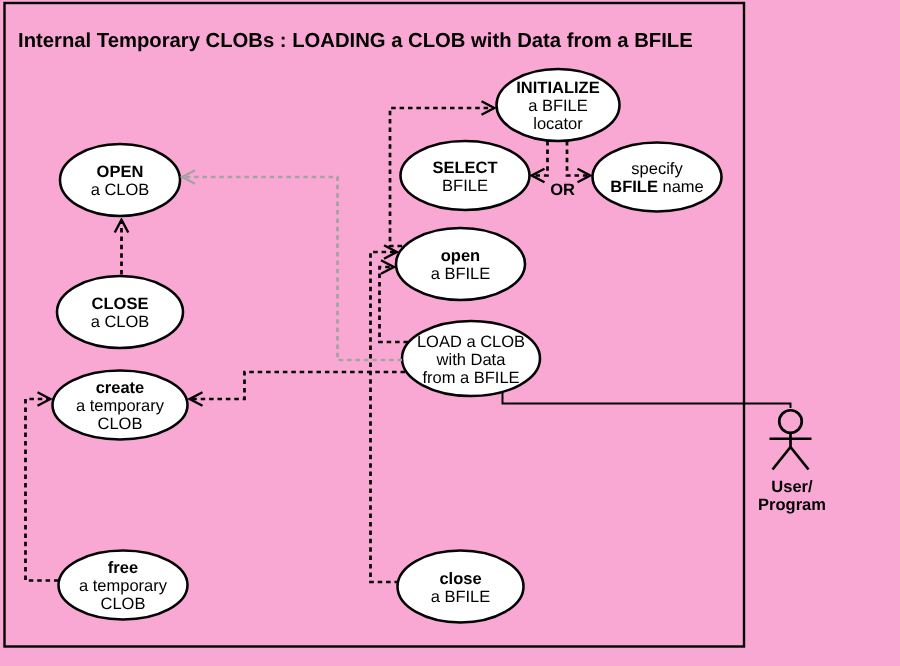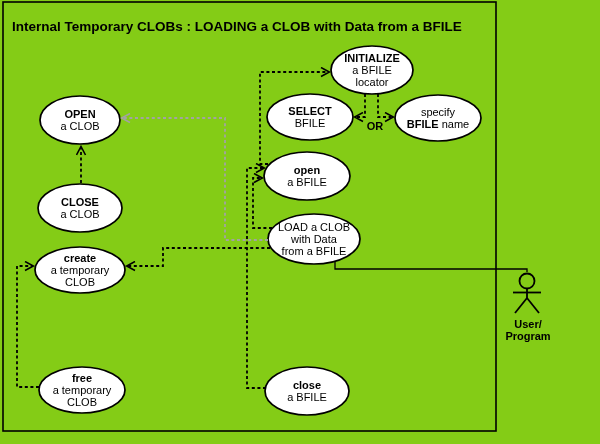--- a/index.html
+++ b/index.html
@@ -1,16 +1,16 @@
 <!DOCTYPE html>
 <html><head>
 <meta charset="utf-8">
 <style>
   html,body{margin:0;padding:0;background:#ffffff;}
-  #stage{position:relative;width:600px;height:444px;background:#84cc16;overflow:hidden;}
+  #stage{position:relative;width:600px;height:444px;background:#f9a8d4;overflow:hidden;}
   svg{display:block;}
   .uc{fill:#ffffff;stroke:#000000;stroke-width:1.7;}
   .uc-label{font-family:"Liberation Sans",sans-serif;font-size:11px;fill:#000000;text-anchor:middle;}
   .title-text{font-family:"Liberation Sans",sans-serif;font-size:13.5px;font-weight:bold;fill:#000000;}
   .or-text{font-family:"Liberation Sans",sans-serif;font-size:11px;font-weight:bold;fill:#000000;text-anchor:middle;}
   .actor-label{font-family:"Liberation Sans",sans-serif;font-size:11px;font-weight:bold;fill:#000000;text-anchor:middle;}
   .actor-shape{fill:none;stroke:#000000;stroke-width:1.8;}
   .frame{fill:none;stroke:#000000;stroke-width:1.6;}
 </style>
 </head>

